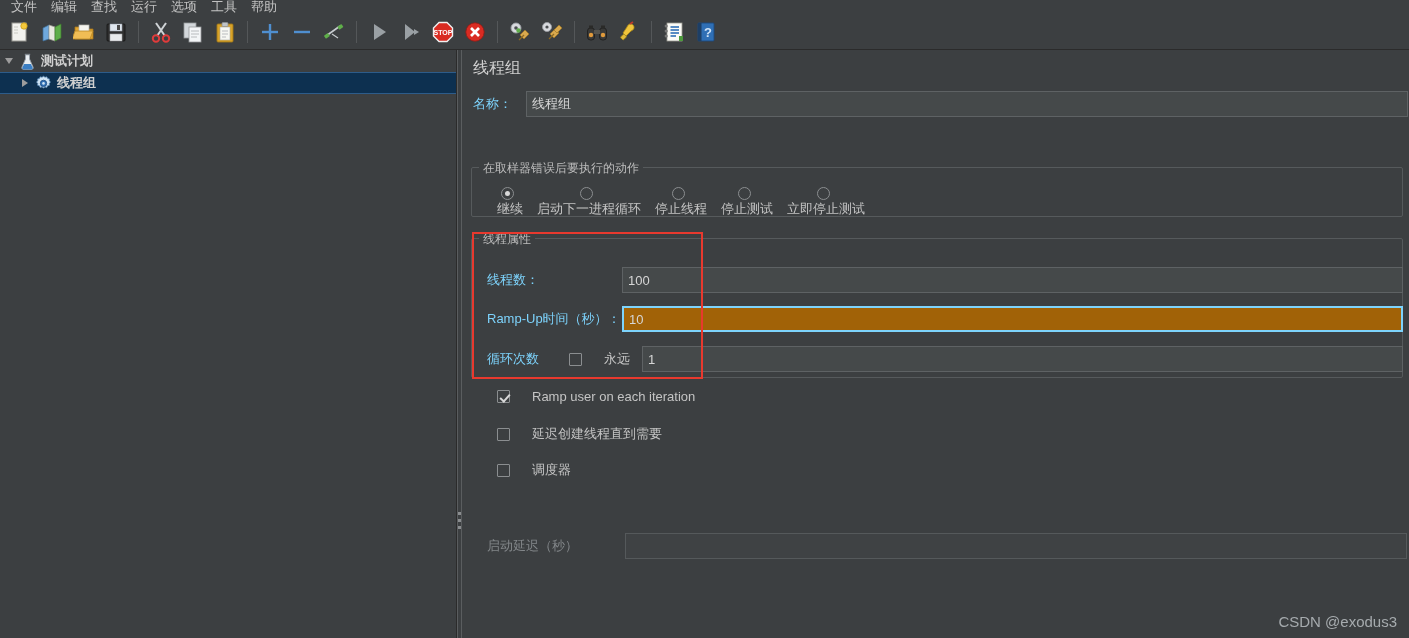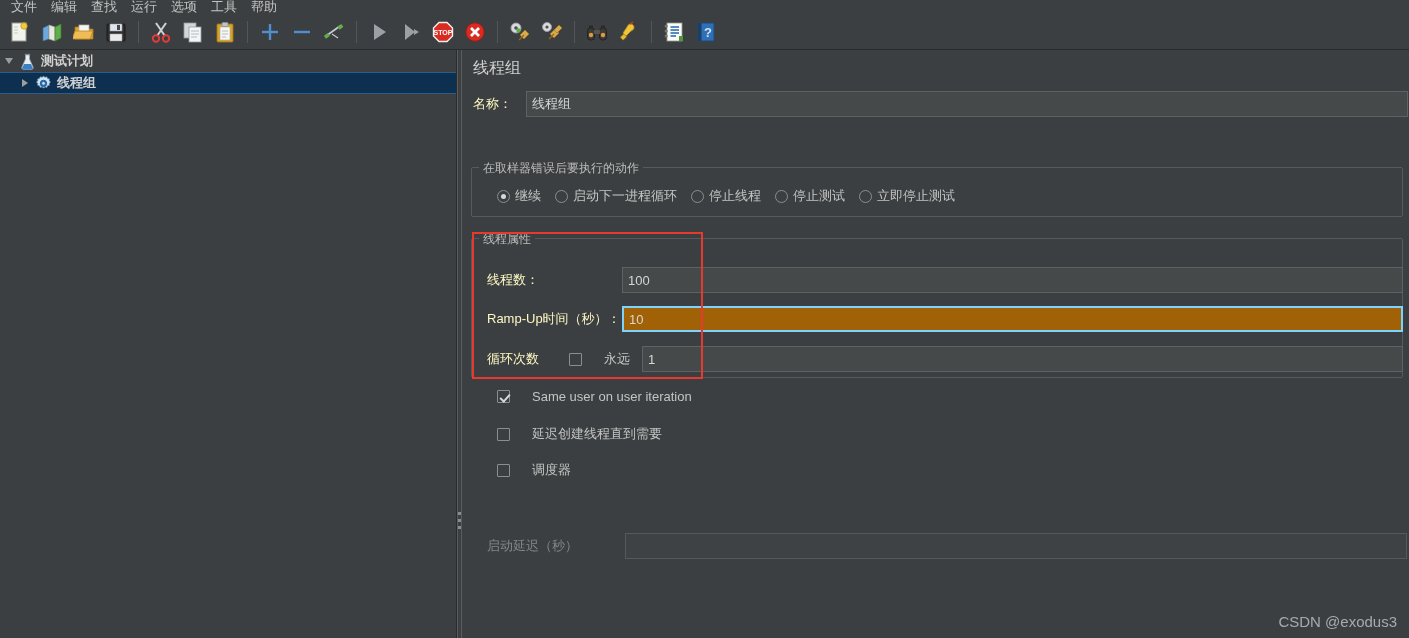--- a/index.html
+++ b/index.html
@@ -97,21 +97,21 @@
     position: absolute; top: 50px; left: 463px; width: 946px; height: 588px;
     background: #3c3f41; overflow: hidden;
   }
   .pane-title {
     position: absolute; left: 10px; top: 8px;
     font-size: 16px; color: #cfcfcf; white-space: nowrap;
   }
 
   .form-row { position: absolute; display: flex; align-items: center; }
   .form-label {
-    font-size: 13px; color: #fef9c3; white-space: nowrap;
+    font-size: 13px; color: #7dd3fc; white-space: nowrap;
   }
   .txtfield {
     background: #45494a;
     border: 1px solid #5e6264;
     color: #d6d6d6;
     font-size: 13px;
     height: 26px; line-height: 24px;
     padding: 0 5px;
     font-family: "Liberation Sans", sans-serif;
     outline: none;
@@ -132,21 +132,21 @@
     padding: 0 4px;
     white-space: nowrap;
   }
   .redbox {
     position: absolute;
     border: 2px solid #e8392e;
     pointer-events: none;
   }
 
   
-  .radio-opt { display: flex; align-items: center; margin-right: 14px; cursor: pointer; }
+  .radio-opt { display: flex; align-items: center; margin-right: 14px; cursor: pointer; flex-direction: column; }
   .radio-mark {
     width: 13px; height: 13px; border-radius: 50%;
     border: 1px solid #8b8e90; background: #3c3f41;
     margin-right: 5px; position: relative; flex: 0 0 13px;
   }
   .radio-opt.checked .radio-mark::after {
     content:""; position:absolute; left:3px; top:3px;
     width:5px; height:5px; border-radius:50%; background:#d8d8d8;
   }
   .radio-label { font-size: 13px; color: #c4c4c4; white-space: nowrap; }
@@ -475,21 +475,21 @@
         <span class="cb-mark"></span>
         <span class="cb-label">永远</span>
       </label>
       <input class="txtfield" style="width: 761px;" type="text" value="1">
     </div>
 
     <div class="redbox" style="left: 9px; top: 182px; width: 231px; height: 147px; border-color: rgb(232, 57, 46);"></div>
 
     <label class="cb-opt checked" style="position:absolute; left:34px; top:339px;">
       <span class="cb-mark"></span>
-      <span class="cb-label">Same user on user iteration</span>
+      <span class="cb-label">Ramp user on each iteration</span>
     </label>
 
     <label class="cb-opt" style="position:absolute; left:34px; top:375px;">
       <span class="cb-mark"></span>
       <span class="cb-label">延迟创建线程直到需要</span>
     </label>
 
     <label class="cb-opt" style="position:absolute; left:34px; top:411px;">
       <span class="cb-mark"></span>
       <span class="cb-label">调度器</span>

